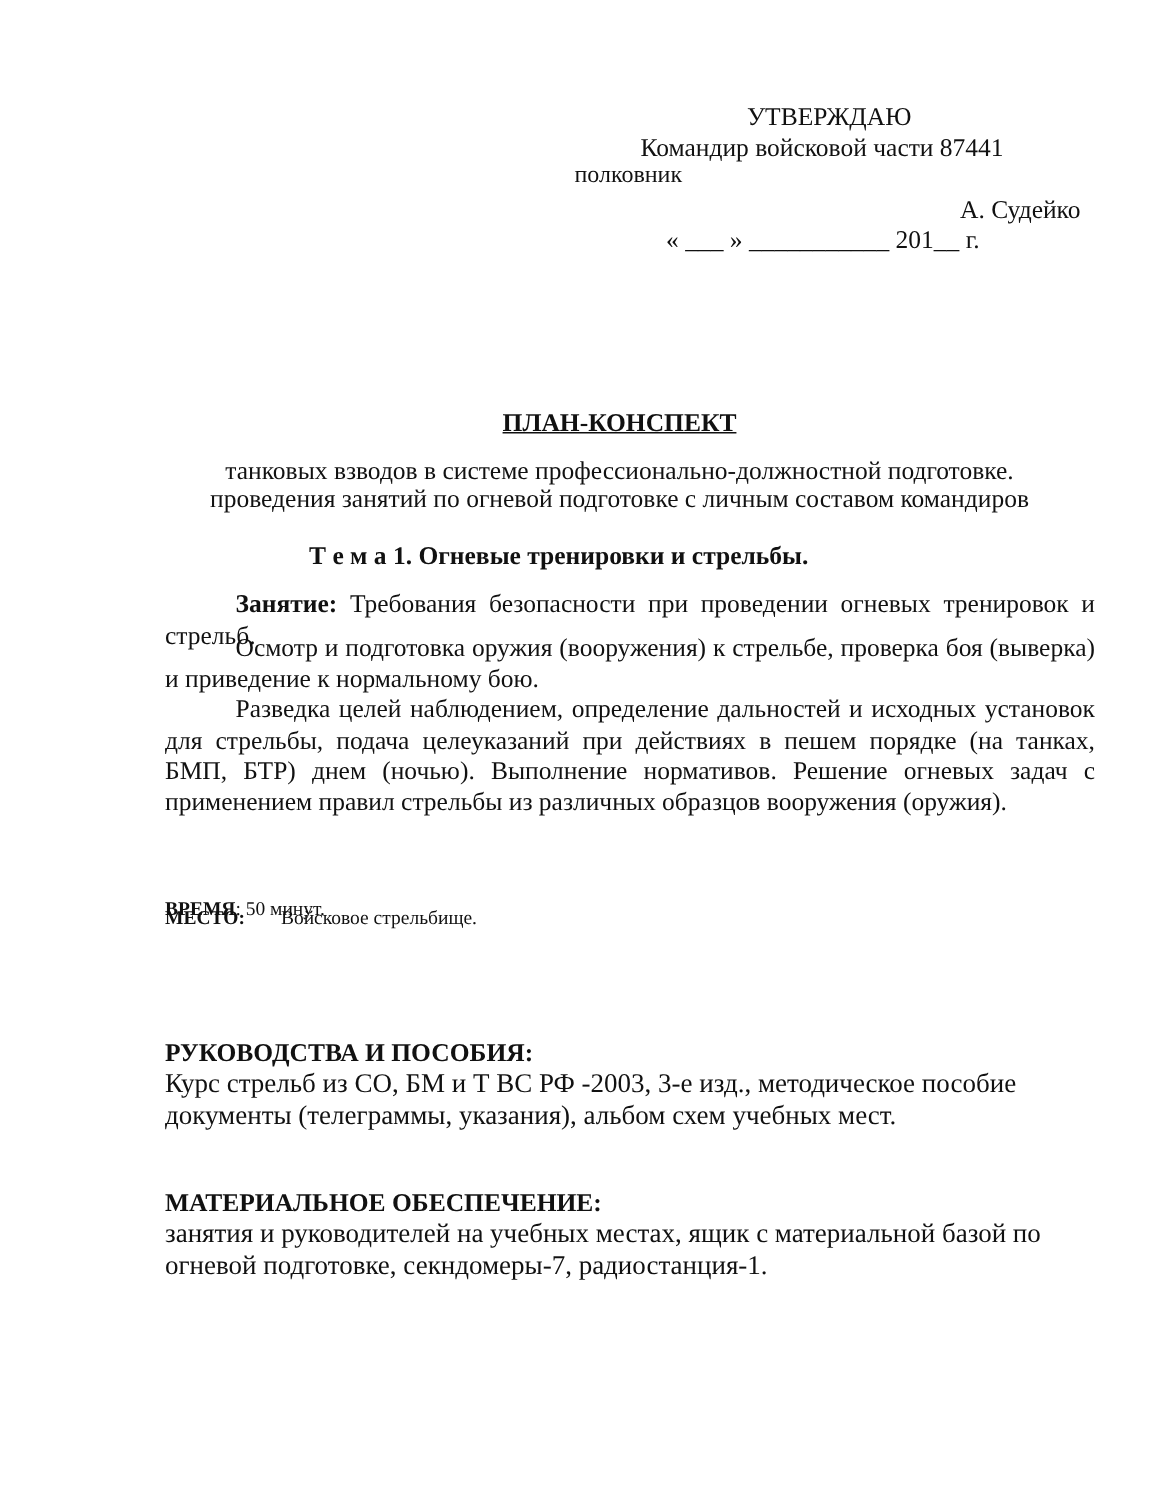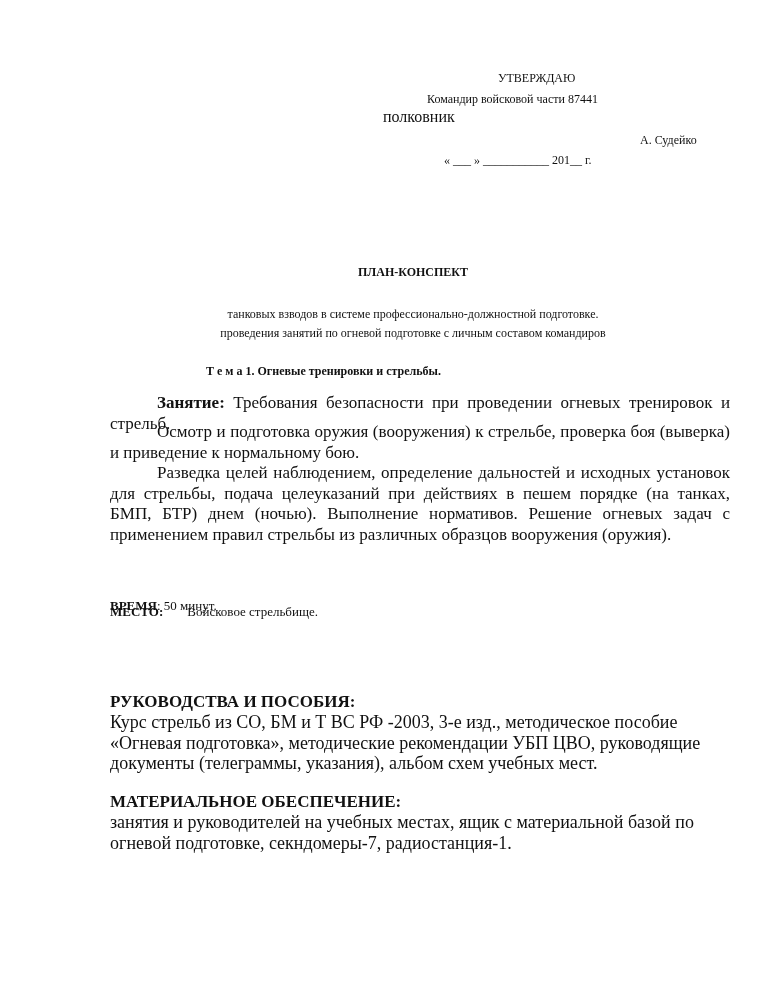--- a/index.html
+++ b/index.html
@@ -9,38 +9,38 @@
     }
     body {
       width: 768px;
       height: 994px;
       position: relative;
       font-family: "Liberation Serif", "DejaVu Serif", serif;
       color: #111111;
       overflow: hidden;
     }
     .abs { position: absolute; white-space: nowrap; }
-    .f18 { font-size: 12px; line-height: 20px; }
+    .f18 { font-size: 17px; line-height: 20px; }
     .bold { font-weight: bold; }
 
     
     #approve-title { left: 498px; top: 68px; }
     #approve-line1 { left: 427px; top: 89px; }
     #approve-rank  { left: 383px; top: 108px; font-size: 16px; text-align: center; }
     #approve-name  { left: 640px; top: 130px; }
     #approve-date  { left: 444px; top: 150px; }
 
     
     .center-block {
       position: absolute;
       left: 90px;
       width: 646px;
       text-align: center;
     }
-    #doc-title { top: 262px; }
+    #doc-title { top: 272px; text-decoration: underline; }
     #doc-subtitle1 { top: 283px; margin-top: 40px; }
     #doc-subtitle2 { top: 304px; }
 
     
     .para {
       position: absolute;
       left: 110px;
       width: 620px;
       text-align: justify;
       text-align-last: left;
@@ -97,21 +97,20 @@
   <div id="p3" class="para indent">Разведка целей наблюдением, определение дальностей и исходных установок для стрельбы, подача целеуказаний при действиях в пешем порядке (на танках, БМП, БТР) днем (ночью). Выполнение нормативов. Решение огневых задач с применением правил стрельбы из различных образцов вооружения (оружия).</div>
 </div>
 
 <div id="time-line" class="label-line"><span class="bold">ВРЕМЯ</span><span>: 50 минут.</span></div>
 
 <div id="place-line" class="label-line"><span class="bold">МЕСТО:</span><span id="place-value">Войсковое стрельбище.</span></div>
 
 <div id="manuals-head" class="section-head">РУКОВОДСТВА И ПОСОБИЯ:</div>
 <div id="manuals-body" class="section-body">
   <span class="ln">Курс стрельб из СО, БМ и Т ВС РФ -2003, 3-е изд., методическое пособие</span>
-  <span class="ln">«Огневая подготовка», методические рекомендации УБП ЦВО, руководящие</span>
   <span class="ln">документы (телеграммы, указания), альбом схем учебных мест.</span>
 </div>
 
 <div id="material-head" class="section-head">МАТЕРИАЛЬНОЕ ОБЕСПЕЧЕНИЕ:</div>
 <div id="material-body" class="section-body">
   <span class="ln">занятия и руководителей на учебных местах, ящик с материальной базой по</span>
   <span class="ln">огневой подготовке, секндомеры-7, радиостанция-1.</span>
 </div>
 
 </body></html>

